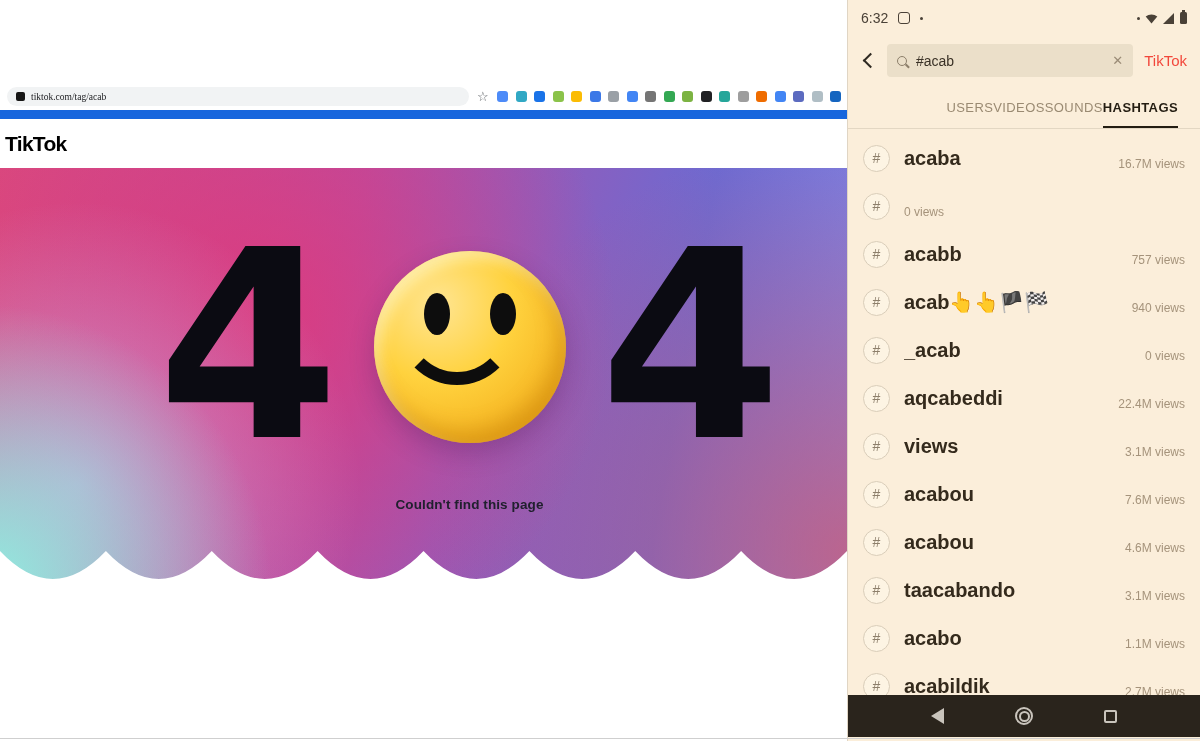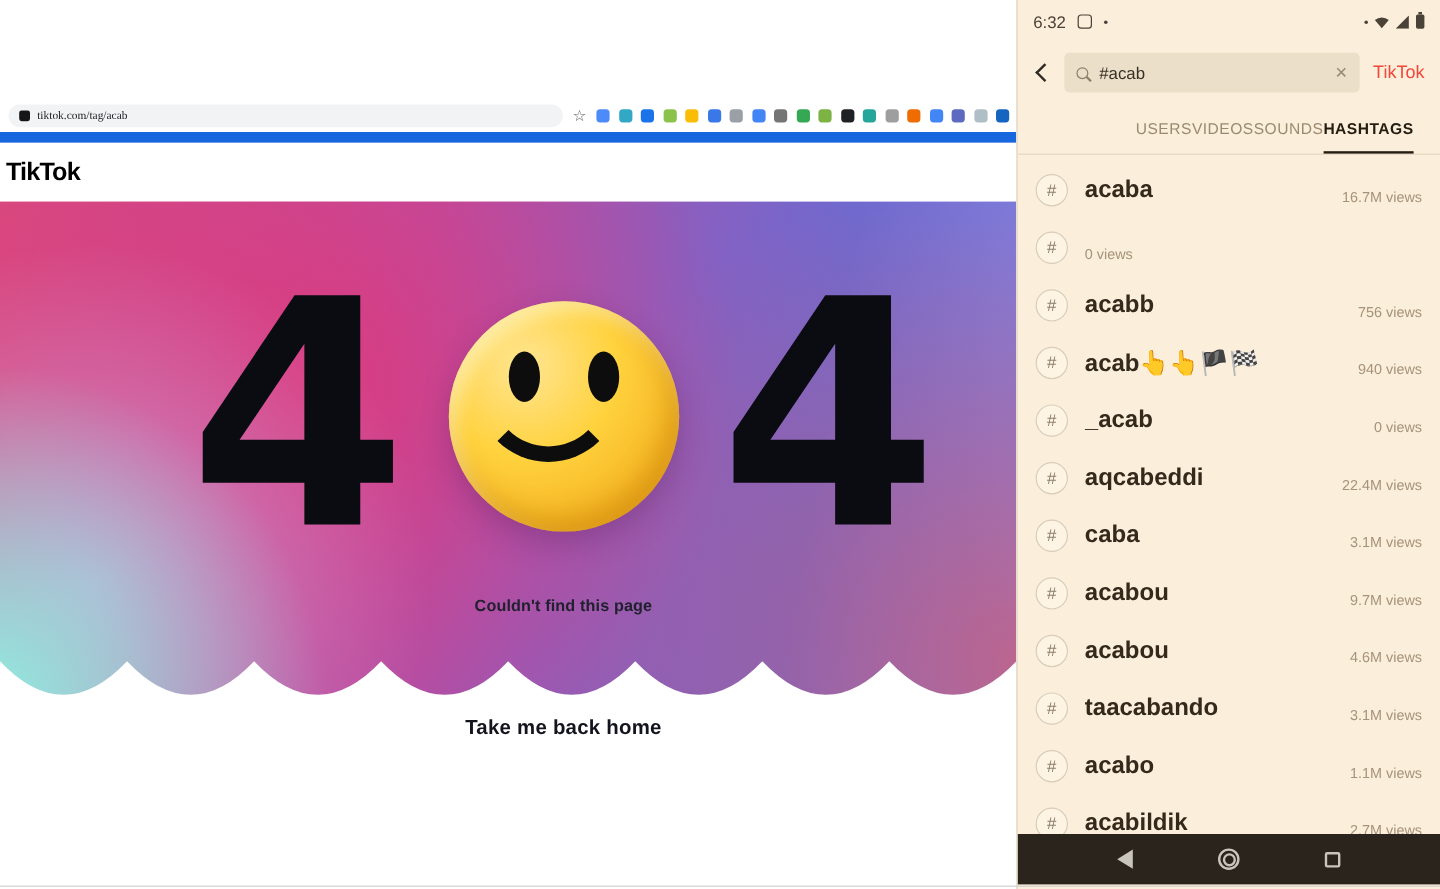--- a/index.html
+++ b/index.html
@@ -166,21 +166,20 @@
           </span>
           <span class="four">4</span>
         </div>
         <div class="caption">Couldn't find this page</div>
       </div>
       <svg class="wave" viewBox="0 0 848 40" preserveAspectRatio="none">
         <path d="M0,6 q53,56 106,0 q53,56 106,0 q53,56 106,0 q53,56 106,0 q53,56 106,0 q53,56 106,0 q53,56 106,0 q53,56 106,0 L848,40 L0,40 Z" fill="#ffffff"></path>
       </svg>
     </div>
 
-    <div class="back-home">Take me back home</div>
   </div>
 
   <div class="phone">
 
     <div class="status-bar">
       <span class="time">6:32</span>
       <span class="sb-square"></span>
       <span class="sb-dot"></span>
       <span class="sb-right">
         <span class="sb-dot"></span>
@@ -230,21 +229,21 @@
             <i>#</i>
           </span>
           <span class="row-views">0 views</span>
         </div>
 
         <div class="row">
           <span class="hash-circle">
             <i>#</i>
           </span>
           <span class="row-name">acabb</span>
-          <span class="row-views">756 views</span>
+          <span class="row-views">757 views</span>
         </div>
 
         <div class="row">
           <span class="hash-circle">
             <i>#</i>
           </span>
           <span class="row-name">acab👆👆🏴🏁</span>
           <span class="row-views">940 views</span>
         </div>
 
@@ -261,30 +260,30 @@
             <i>#</i>
           </span>
           <span class="row-name">aqcabeddi</span>
           <span class="row-views">22.4M views</span>
         </div>
 
         <div class="row">
           <span class="hash-circle">
             <i>#</i>
           </span>
-          <span class="row-name">caba</span>
+          <span class="row-name">views</span>
           <span class="row-views">3.1M views</span>
         </div>
 
         <div class="row">
           <span class="hash-circle">
             <i>#</i>
           </span>
           <span class="row-name">acabou</span>
-          <span class="row-views">9.7M views</span>
+          <span class="row-views">7.6M views</span>
         </div>
 
         <div class="row">
           <span class="hash-circle">
             <i>#</i>
           </span>
           <span class="row-name">acabou</span>
           <span class="row-views">4.6M views</span>
         </div>
 

